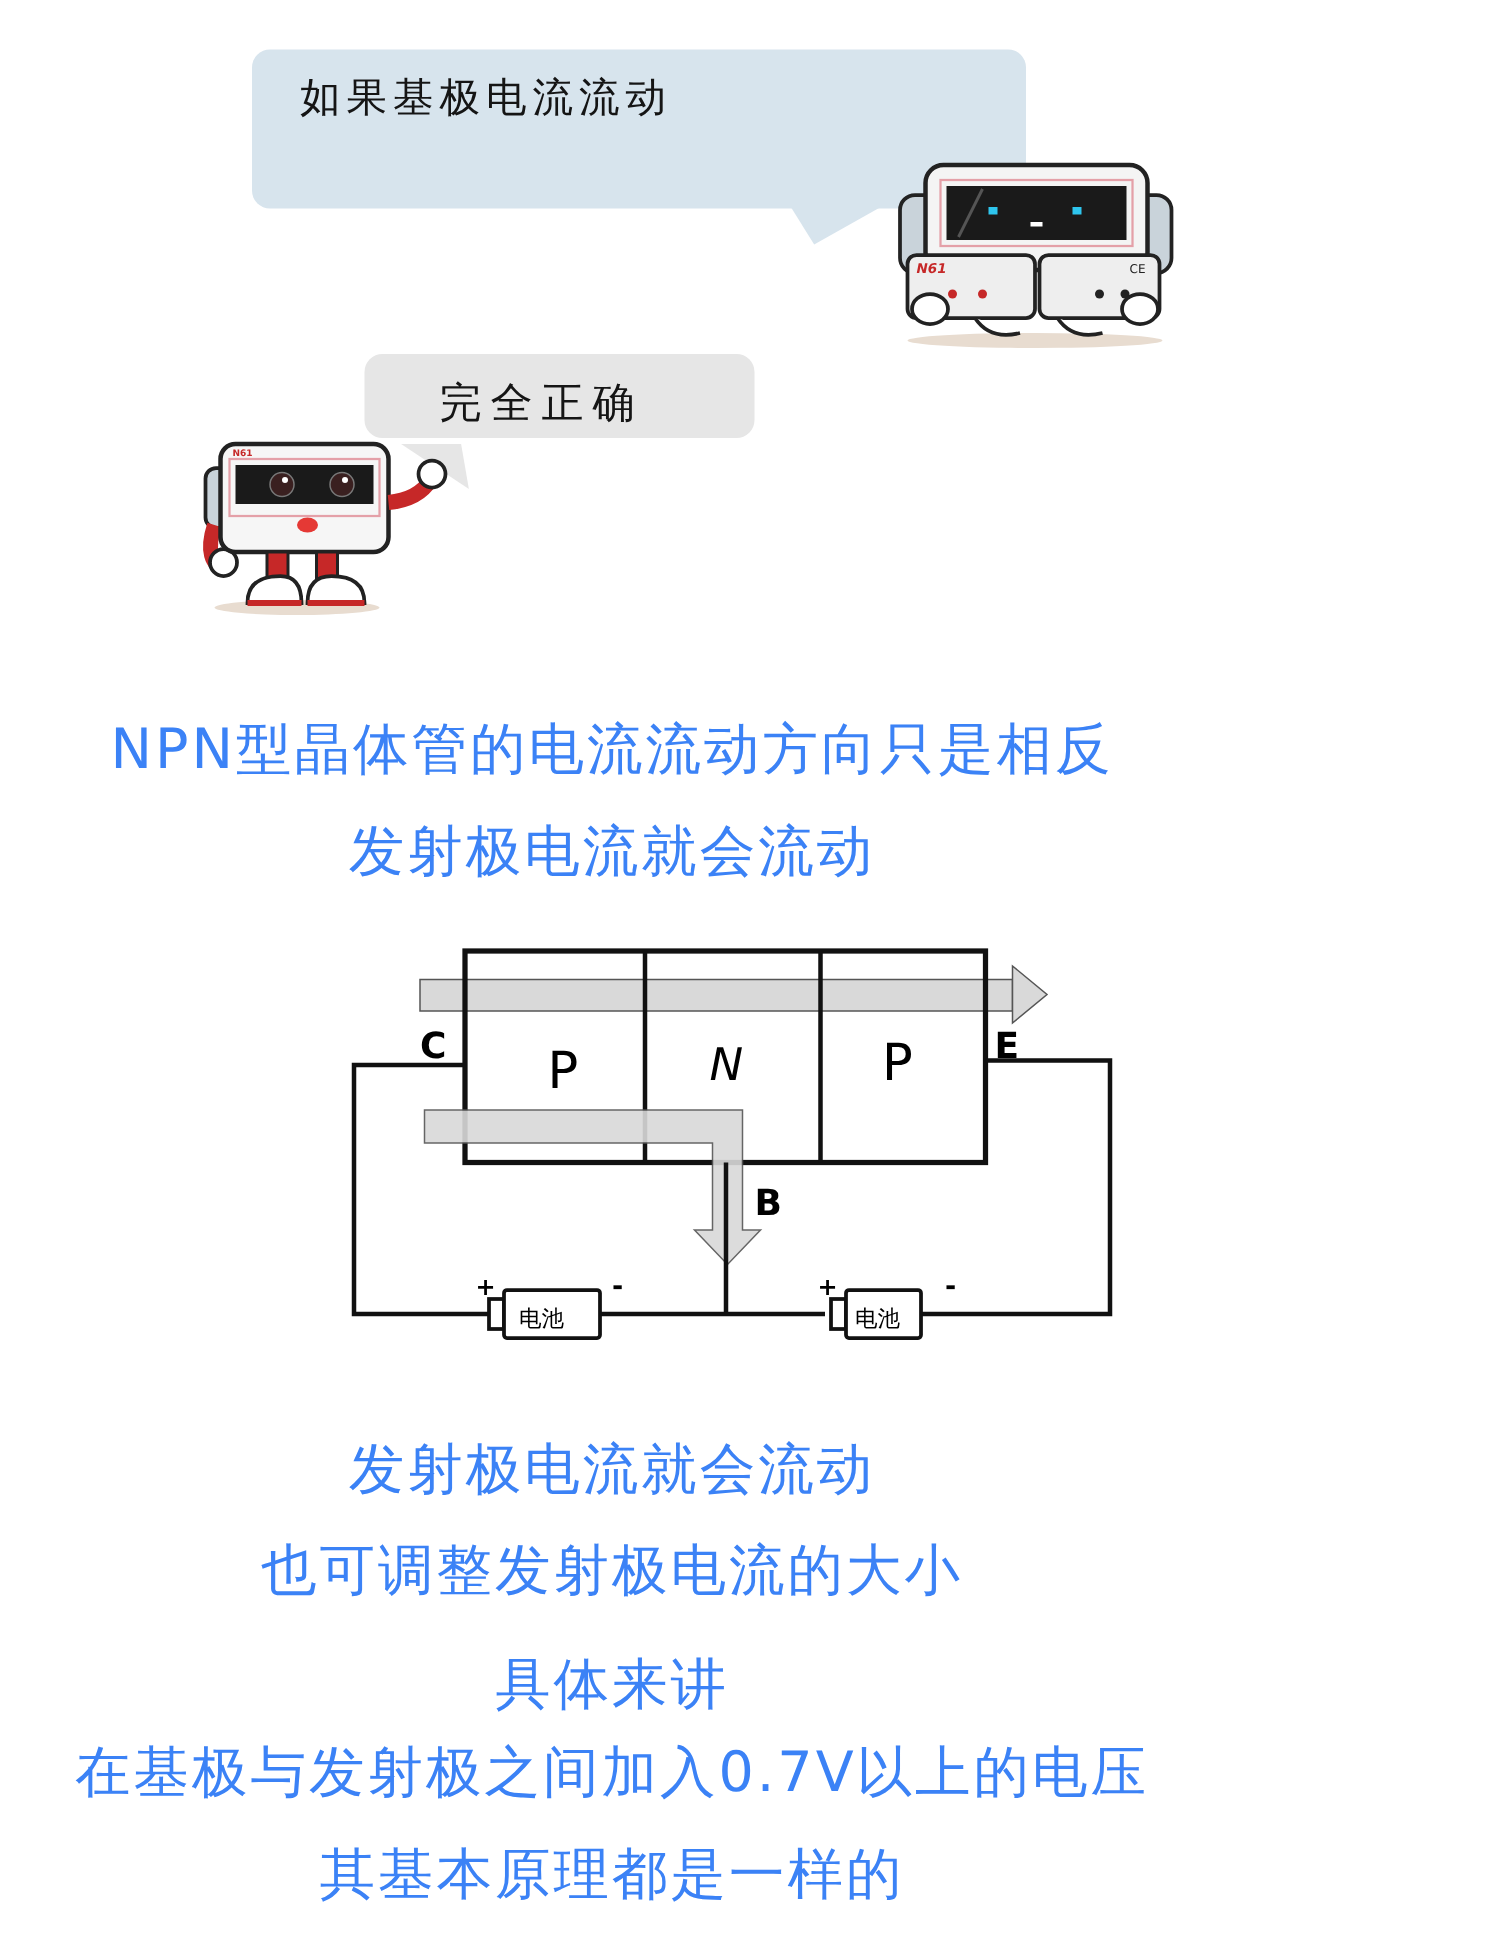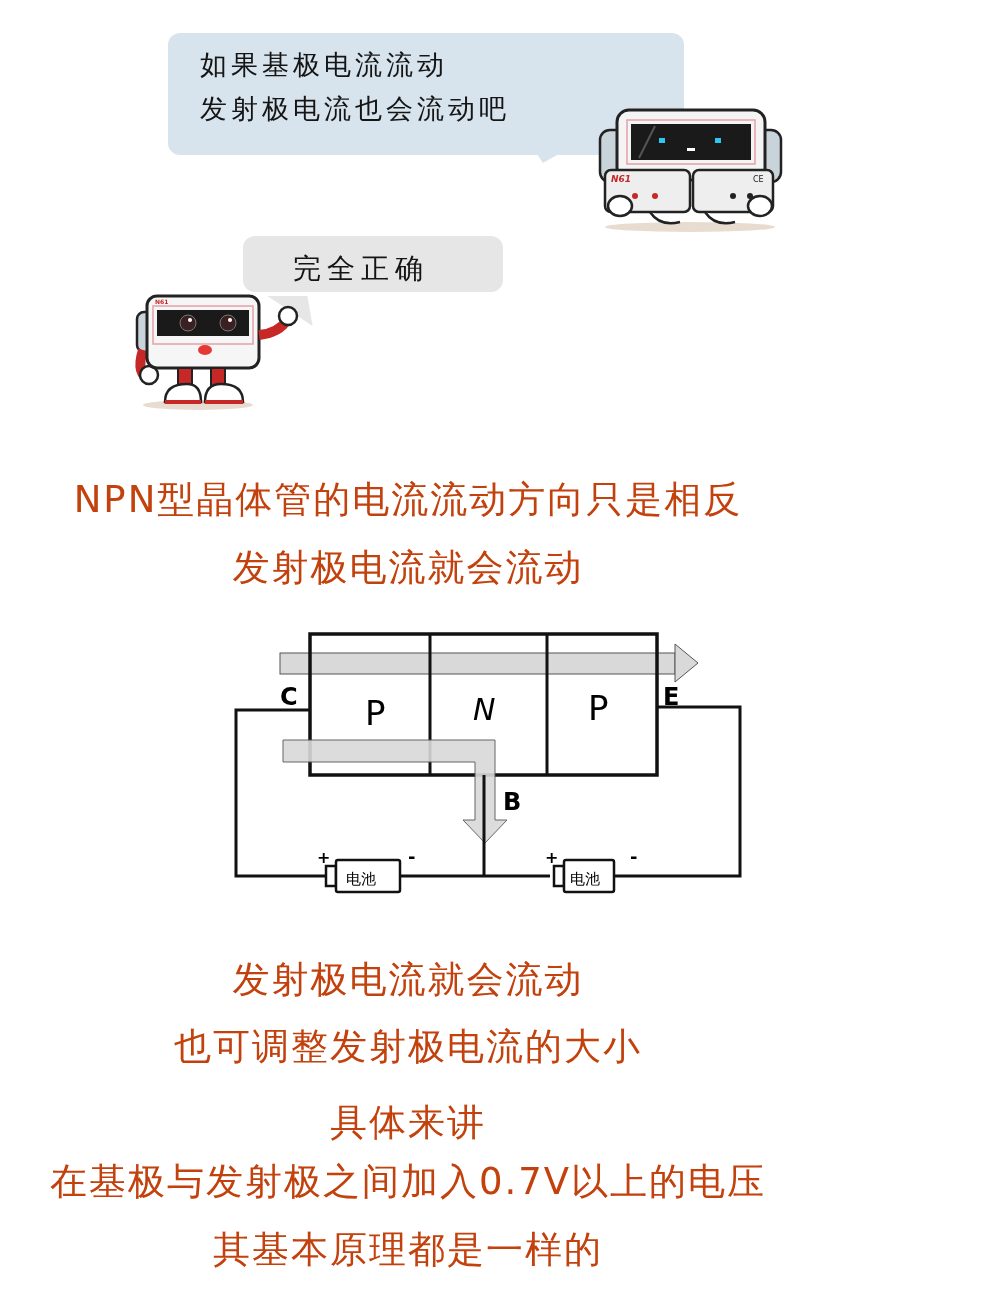--- a/index.html
+++ b/index.html
@@ -1,38 +1,37 @@
 <!DOCTYPE html>
 <html><head>
 <meta charset="utf-8">
 <style>
   html, body { margin:0; padding:0; background:#ffffff; }
   body { width:1000px; height:1297px; position:relative; overflow:hidden;
          font-family:"DejaVu Sans", sans-serif; color:#111; }
   .bubble { position:absolute; border-radius:12px; }
-  .bubble1 { left:168px; top:33px; width:516px; height:122px; background:#d7e4ed; }
+  .bubble1 { left:168px; top:33px; width:516px; height:106px; background:#d7e4ed; }
   .bubble1-tail { position:absolute; left:520px; top:138px; width:0; height:0;
                   border-left:30px solid transparent; border-right:30px solid transparent;
                   border-top:25px solid #d7e4ed; transform:skewX(-30deg); }
   .bubble1 .line { position:absolute; left:32px; font-size:27px; letter-spacing:4px; color:#151515; }
   .bubble2 { left:243px; top:236px; width:260px; height:56px; background:#e6e6e6; }
   .bubble2-tail { position:absolute; left:280px; top:296px; width:0; height:0;
                   border-left:20px solid transparent; border-right:20px solid transparent;
                   border-top:30px solid #e6e6e6; transform:skewX(40deg); }
   .bubble2 .line { position:absolute; left:50px; top:14px; font-size:28px; letter-spacing:6px; color:#151515; }
   .robot { position:absolute; }
-  .caption { position:absolute; left:0; width:816px; text-align:center; font-size:37px; letter-spacing:2px; color:#c2410c; }
+  .caption { position:absolute; left:0; width:816px; text-align:center; font-size:37px; letter-spacing:2px; color:#3b82f6; }
   svg text { font-family:"DejaVu Sans", sans-serif; }
 </style>
 </head>
 <body>
 
 <div class="bubble bubble1">
   <div class="line" style="top:14px">如果基极电流流动</div>
-  <div class="line" style="top:58px">发射极电流也会流动吧</div>
 </div>
 <div class="bubble1-tail"></div>
 
 <svg class="robot" style="left:595px; top:100px" width="190" height="135" viewBox="0 0 190 135">
   <ellipse cx="95" cy="127" rx="85" ry="5" fill="#e8dcd0"></ellipse>
   <rect x="5" y="30" width="28" height="52" rx="10" fill="#c9d3da" stroke="#222" stroke-width="2.5"></rect>
   <rect x="158" y="30" width="28" height="52" rx="10" fill="#c9d3da" stroke="#222" stroke-width="2.5"></rect>
   <rect x="22" y="10" width="148" height="70" rx="12" fill="#f4f4f4" stroke="#222" stroke-width="3"></rect>
   <rect x="32" y="20" width="128" height="44" fill="none" stroke="#e4a0a8" stroke-width="1.5"></rect>
   <rect x="36" y="24" width="120" height="36" fill="#1a1a1a"></rect>

